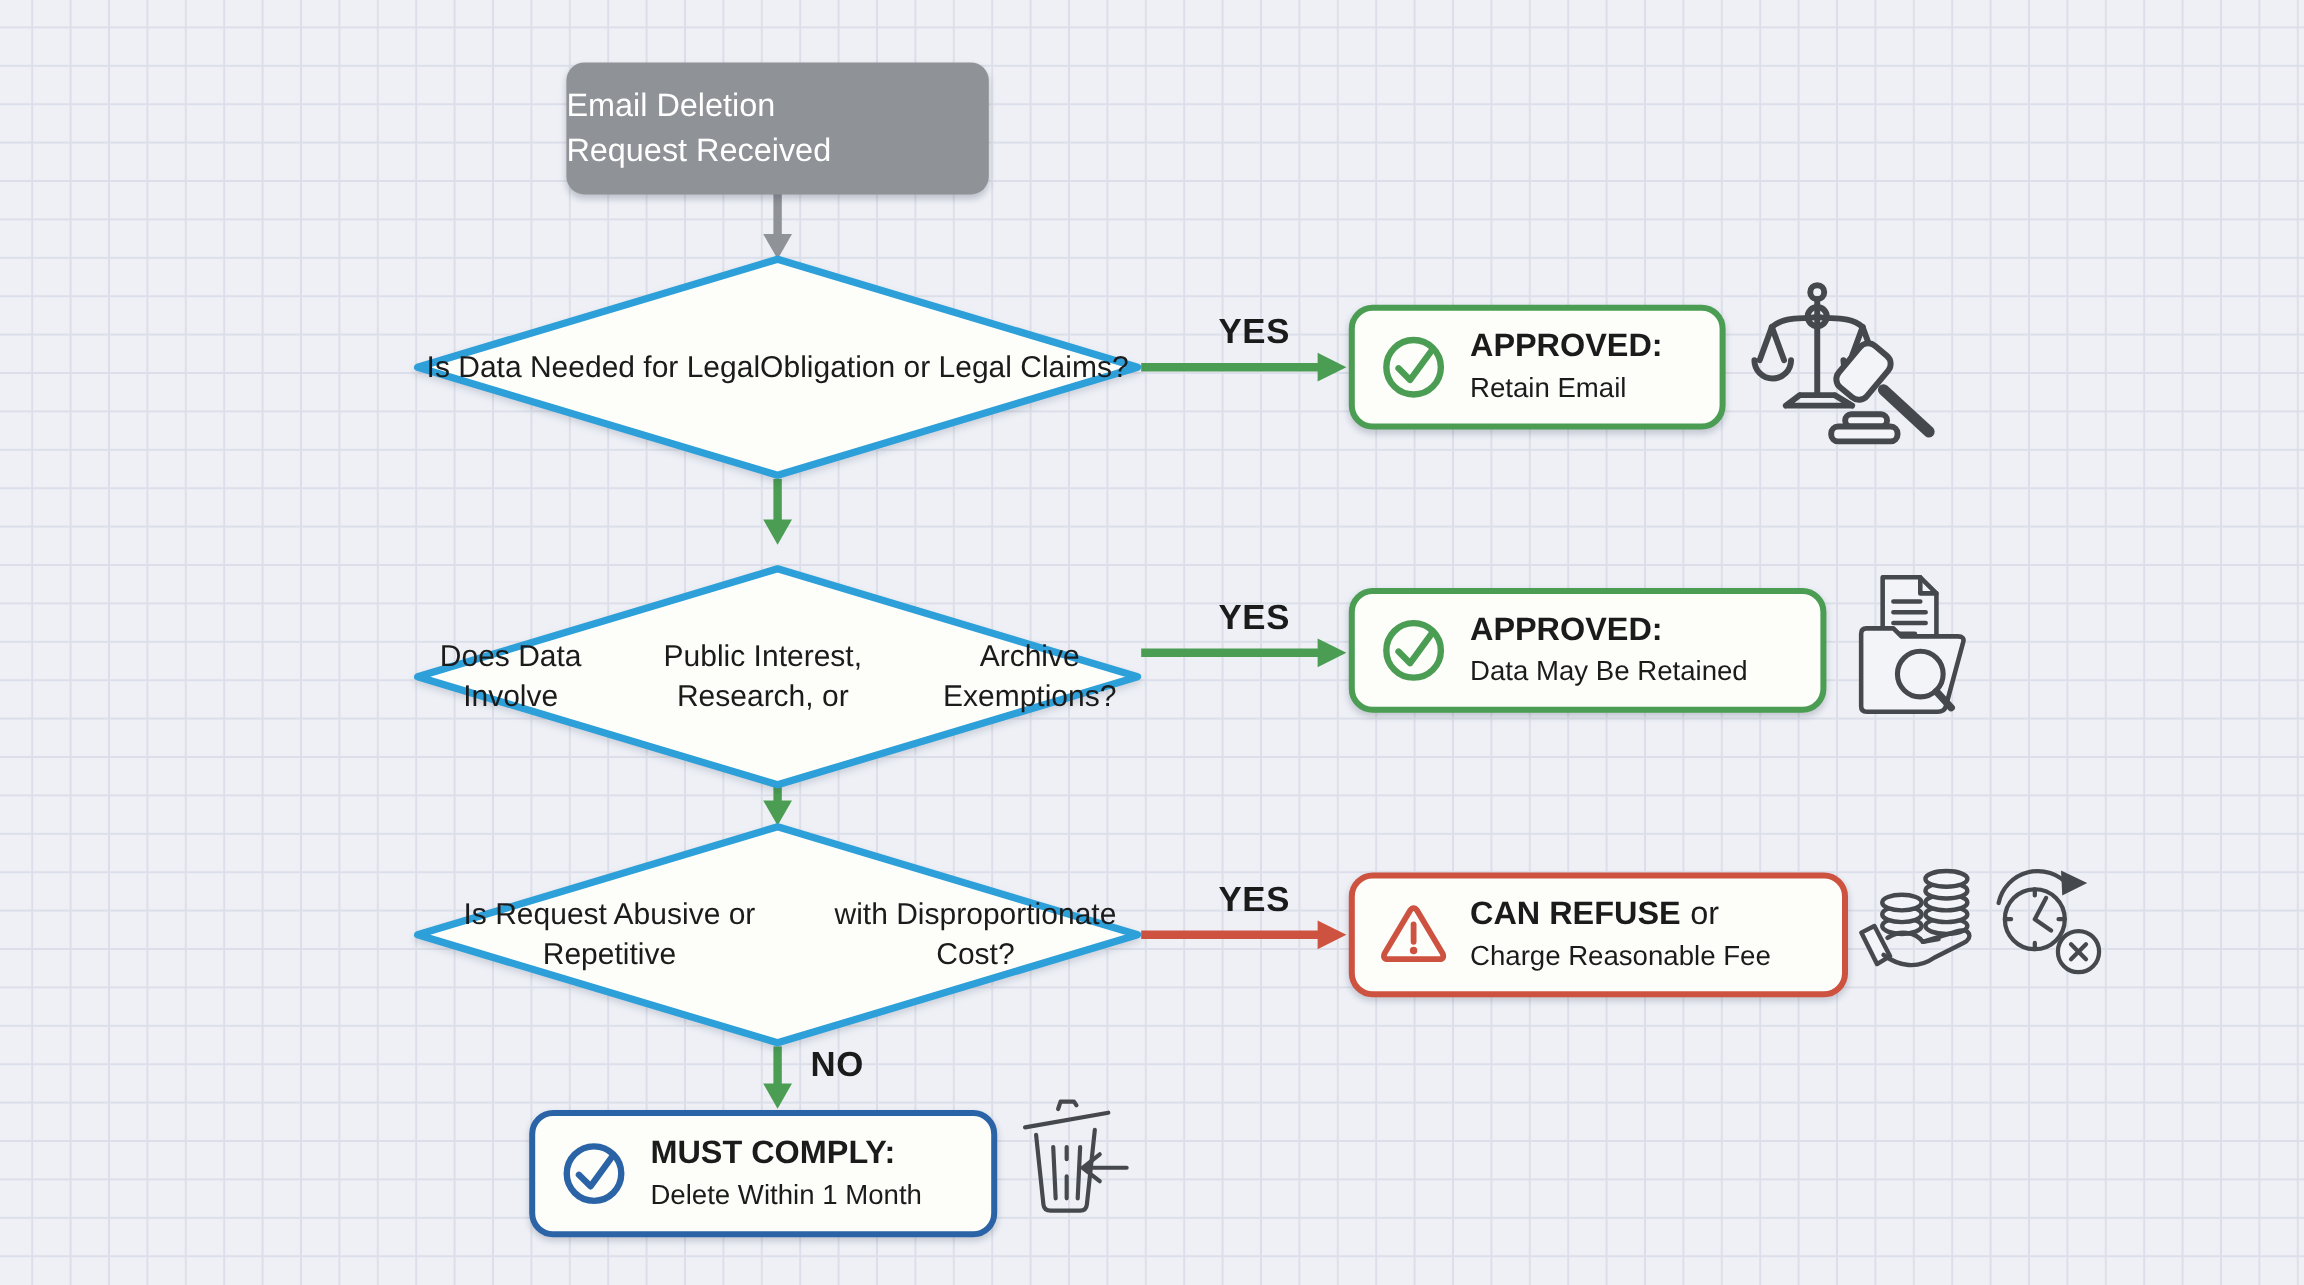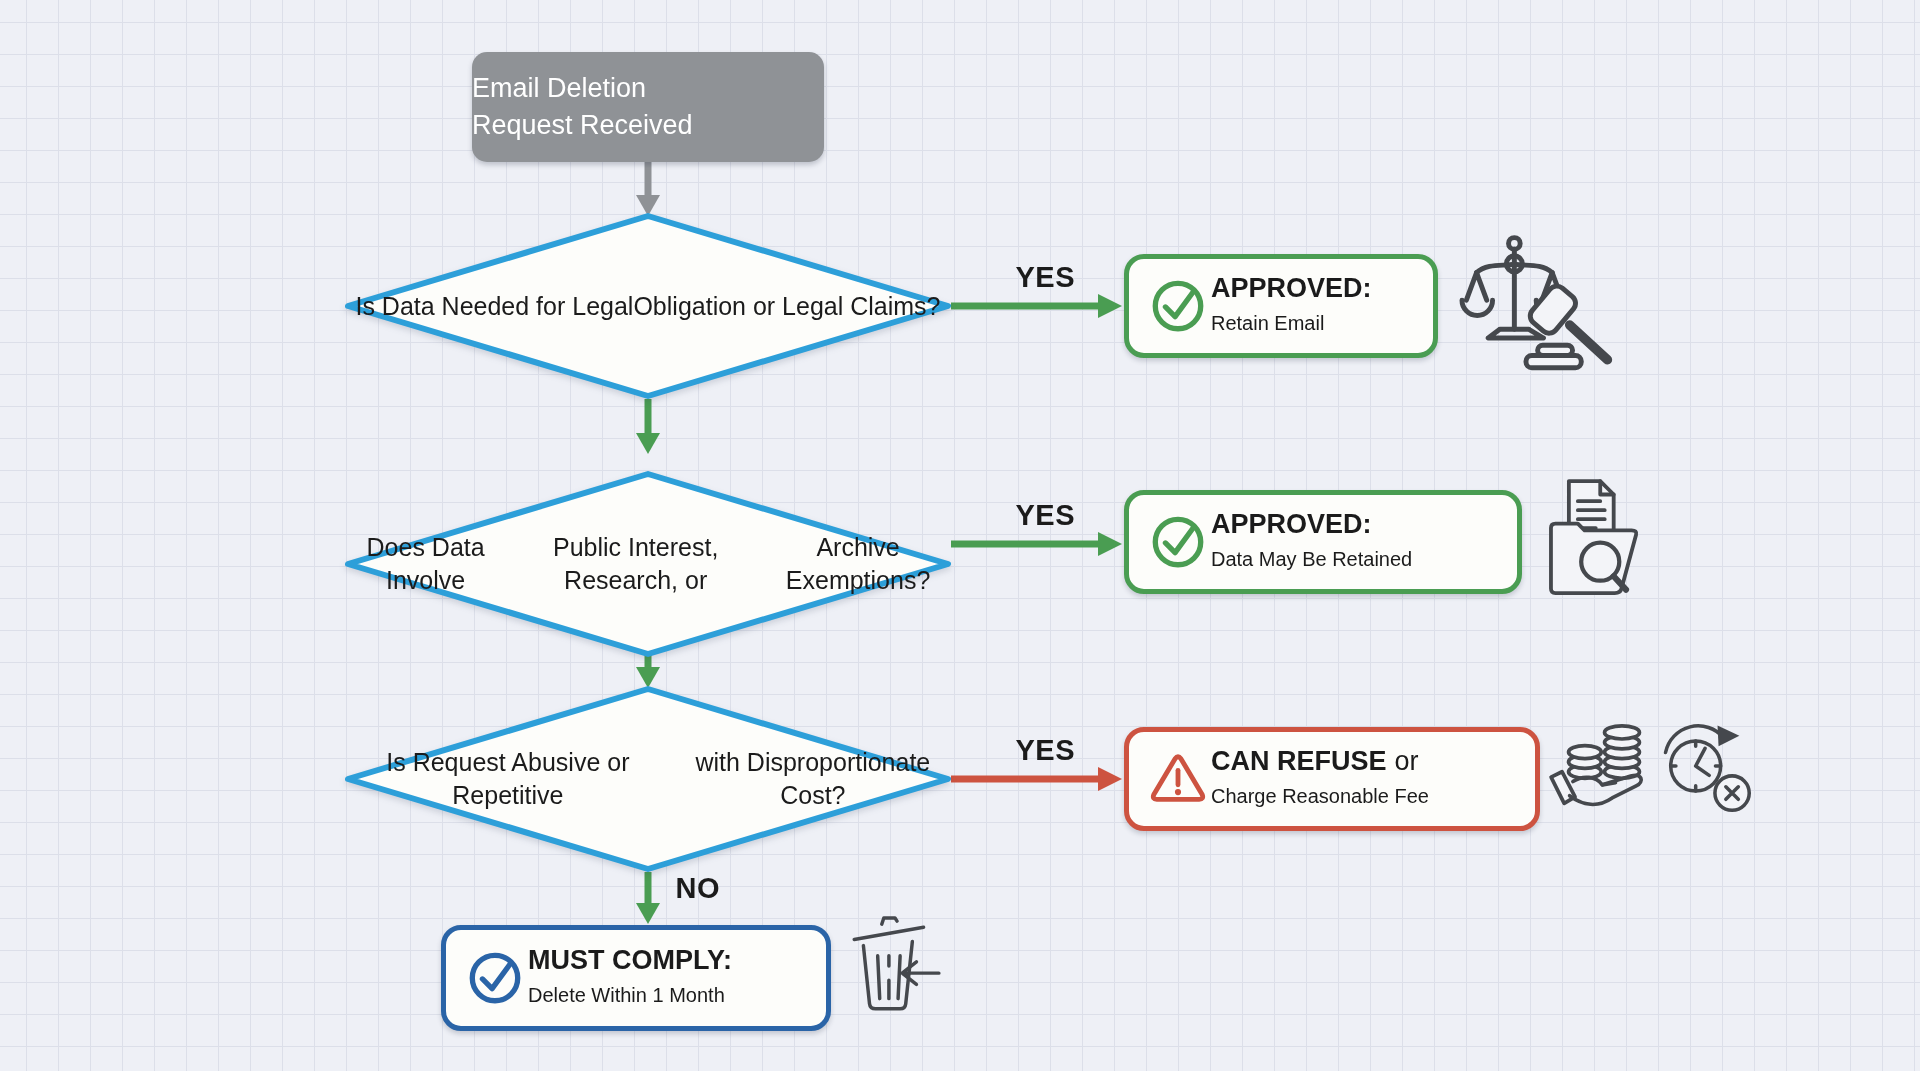--- a/index.html
+++ b/index.html
@@ -52,30 +52,30 @@
   .diamond-shape{fill:var(--paper);stroke:var(--blue);stroke-width:6;stroke-linejoin:round}
   .diamond-text{
     position:absolute;left:0;top:0;width:100%;height:100%;
     display:flex;flex-direction:row;align-items:center;justify-content:center;
     font-size:25px;line-height:33px;text-align:center;
   }
 
   
   .outcome{
     z-index:2;background:var(--paper);border-radius:20px;
-    display:flex;align-items:center;gap:4px;padding:0 18px 0 20px;
+    display:flex;align-items:center;gap:18px;padding:0 18px 0 20px;
     box-shadow:0 3px 5px rgba(50,60,80,.22);
   }
   .outcome.green-border{border:5px solid var(--green)}
   .outcome.red-border{border:5px solid var(--red)}
   .outcome.navy-border{border:5px solid var(--navy)}
   .outcome-text{display:flex;flex-direction:column;justify-content:center;line-height:35px}
   .outcome-title{font-size:27px;font-weight:bold}
   .outcome-title .suffix{font-weight:normal;margin-left:8px}
-  .outcome-sub{font-size:20px}
+  .outcome-sub{font-size:23px}
 
   
   .ic{fill:none;stroke:var(--icon);stroke-width:3.4;stroke-linecap:round;stroke-linejoin:round}
   .icf{fill:#f3f4f8}
   .icd{fill:var(--icon);stroke:none}
   .ok{fill:none;stroke-width:5.5;stroke-linecap:round;stroke-linejoin:round}
   .ok-green{stroke:var(--green)} .ok-navy{stroke:var(--navy)}
   .warn{fill:none;stroke:var(--red);stroke-width:5;stroke-linecap:round;stroke-linejoin:round}
   .warn-dot{fill:var(--red)}
 </style>

